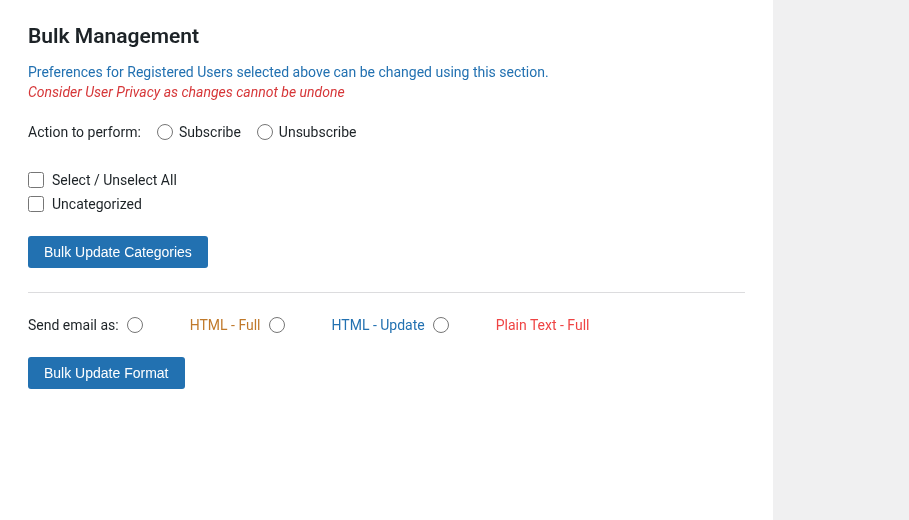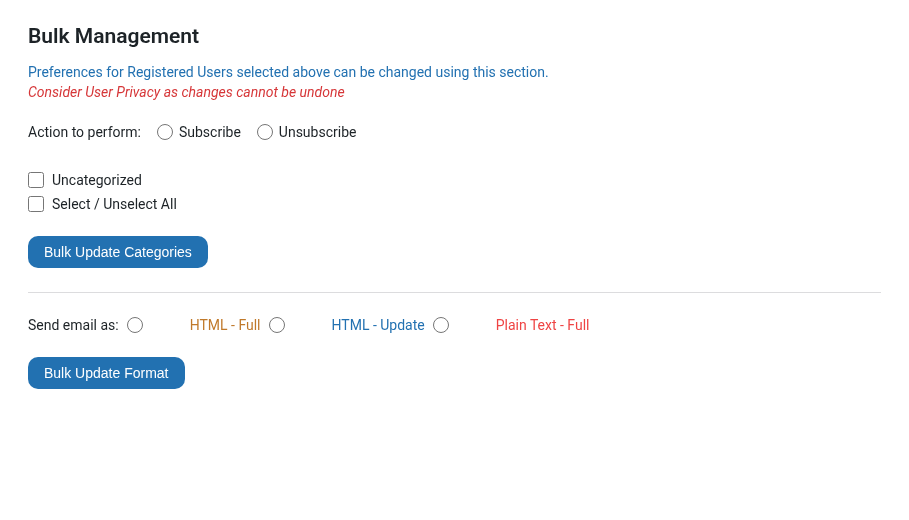--- a/index.html
+++ b/index.html
@@ -15,21 +15,21 @@
       color: #1d2327;
       min-height: 520px;
       display: flex;
       align-items: flex-start;
       justify-content: flex-start;
     }
 
     .main-container {
       background-color: #fff;
       padding: 24px 28px 28px 28px;
-      width: 909px;
+      width: 773px;
       min-height: 520px;
     }
 
     .page-title {
       font-size: 21px;
       font-weight: 600;
       color: #1d2327;
       margin-bottom: 16px;
     }
 
@@ -102,21 +102,21 @@
     .checkbox-option label {
       font-size: 14px;
       color: #1d2327;
       cursor: pointer;
     }
 
     .btn-primary {
       background-color: #2271b1;
       color: #fff;
       border: none;
-      border-radius: 10px;
+      border-radius: 3px;
       padding: 8px 16px;
       font-size: 14px;
       font-weight: 500;
       cursor: pointer;
       transition: background-color 0.15s;
     }
 
     .divider {
       height: 1px;
       background-color: #dcdcde;
@@ -191,27 +191,27 @@
 
     <div class="radio-option">
       <input type="radio" id="unsubscribe" name="action" value="unsubscribe" style="">
       <label for="unsubscribe">Unsubscribe</label>
     </div>
   </div>
 
   
   <div class="checkbox-list">
     <div class="checkbox-option">
+      <input type="checkbox" id="select-all" style="">
+      <label for="select-all">Select / Unselect All</label>
+    </div>
+
+    <div class="checkbox-option">
       <input type="checkbox" id="uncategorized" style="">
       <label for="uncategorized">Uncategorized</label>
-    </div>
-
-    <div class="checkbox-option">
-      <input type="checkbox" id="select-all" style="">
-      <label for="select-all">Select / Unselect All</label>
     </div>
   </div>
 
   
   <button class="btn-primary">Bulk Update Categories</button>
 
   <div class="divider"></div>
 
   
   <div class="send-email-row">

